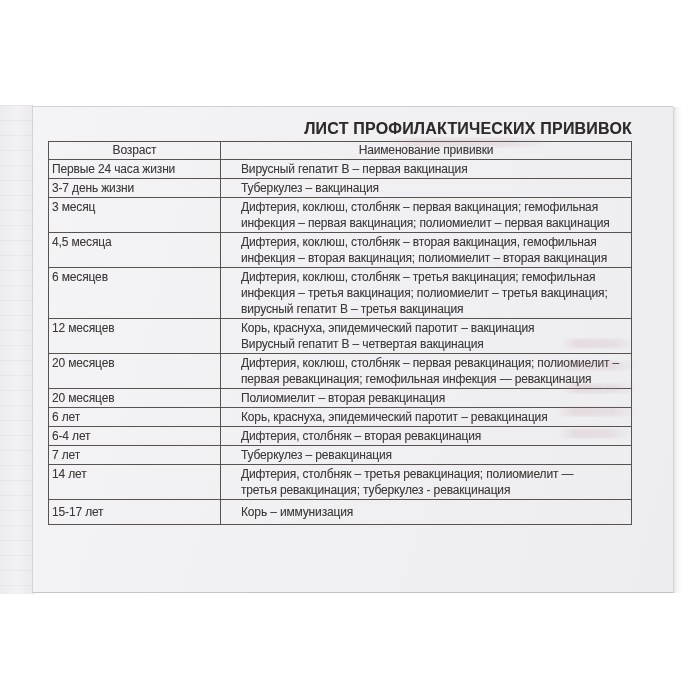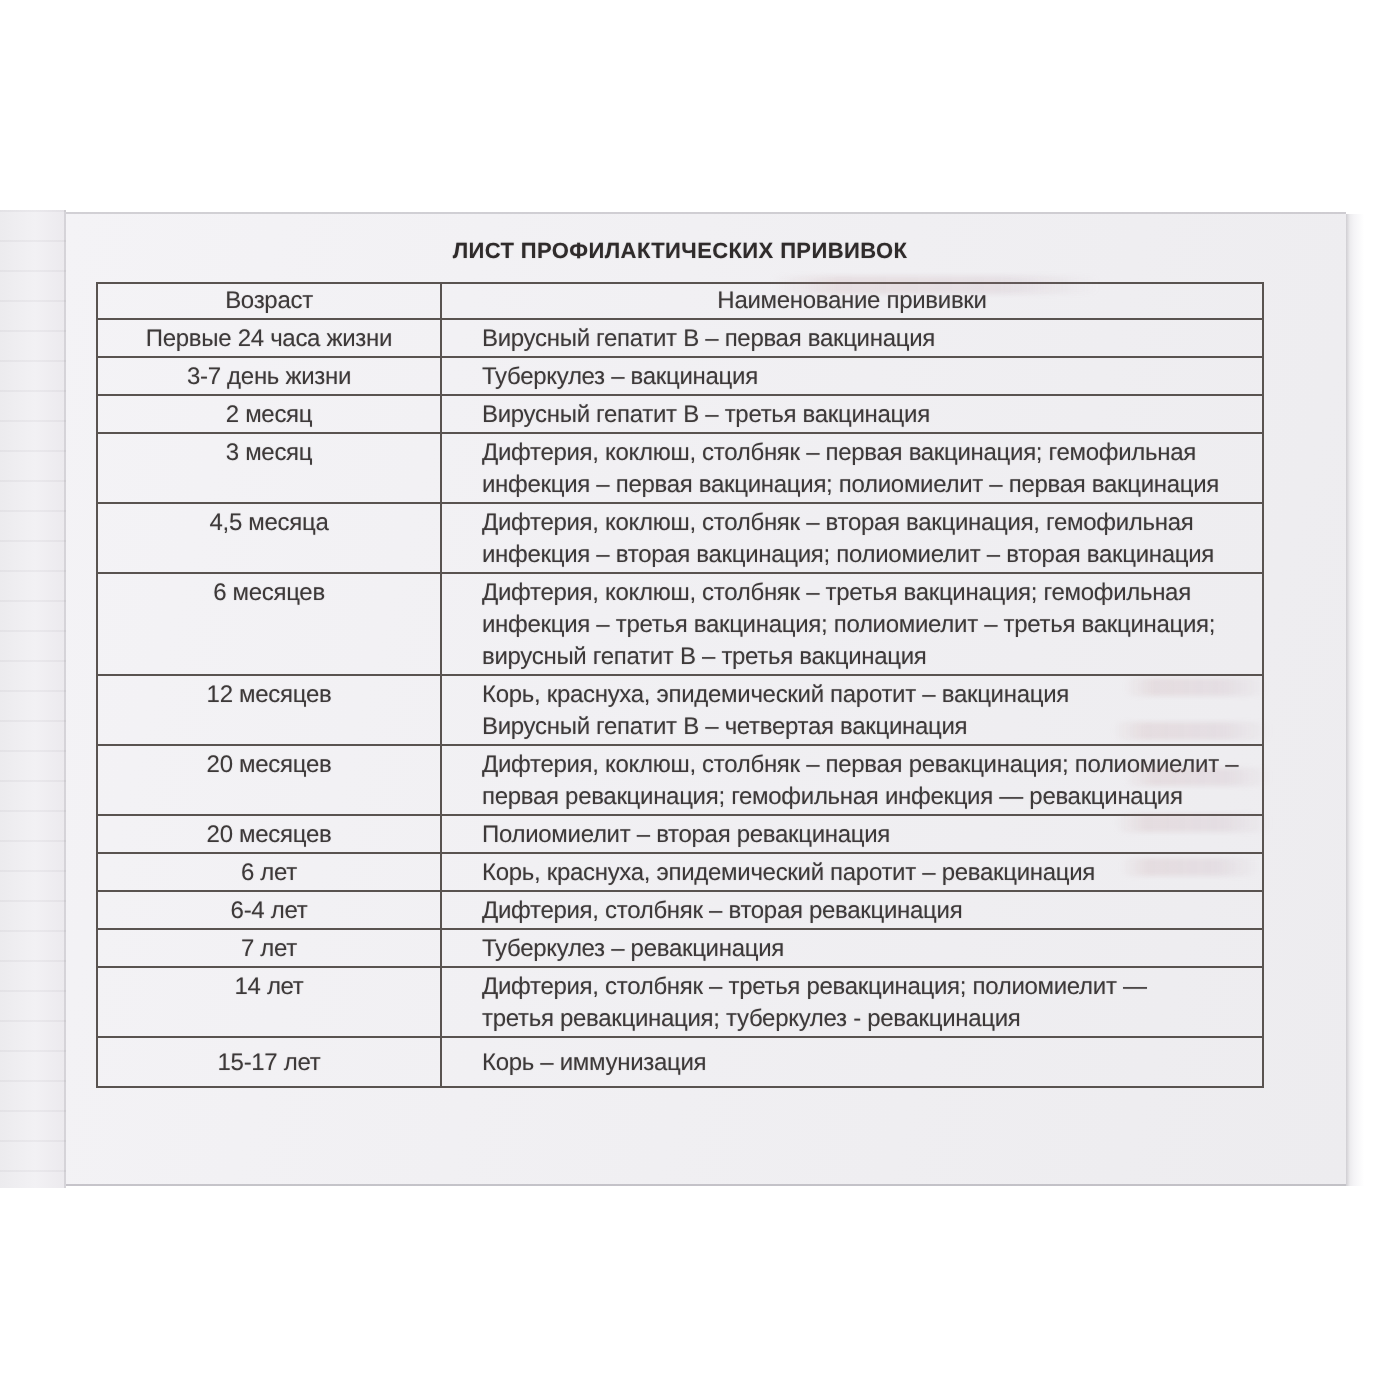--- a/index.html
+++ b/index.html
@@ -34,22 +34,22 @@
   
   .page-right-edge{
     position:absolute;left:673px;top:107px;width:9px;height:486px;
     background:linear-gradient(90deg,
       rgba(150,146,155,0.45) 0px, rgba(190,187,196,0.28) 2px,
       rgba(225,223,230,0.35) 4px, rgba(255,255,255,0) 9px);
   }
 
   .title{
     position:absolute;left:15px;top:13px;width:584px;
-    text-align:center;
-    font-size:11px;font-weight:bold;color:#2f2b2b;
+    text-align:right;
+    font-size:16px;font-weight:bold;color:#2f2b2b;
     letter-spacing:0.2px;
     text-shadow:0 0 0.6px rgba(55,50,50,0.35);
   }
 
   table.vax{
     position:absolute;left:15px;top:34px;width:584px;
     border-collapse:collapse;table-layout:fixed;
     background:transparent;
   }
   .vax col.c-age{width:172px;}
@@ -60,21 +60,21 @@
     padding:1px 3px;
     vertical-align:top;
     letter-spacing:-0.15px;
     text-shadow:0 0 0.6px rgba(60,55,55,0.30);
     overflow:hidden;
   }
   .vax th{
     font-weight:normal;text-align:center;
     line-height:13px;padding:2px 8px;
   }
-  .vax td.age{text-align:center;}
+  .vax td.age{text-align:left;}
   .vax td.vac{white-space:pre-line;padding-left:20px;}
   .vax tr:last-child td{padding-top:4px;padding-bottom:4px;}
 
   
   .smudge{
     position:absolute;height:9px;border-radius:4px;
     background:linear-gradient(90deg,rgba(186,140,142,0.00),rgba(186,140,142,0.16) 20%,rgba(172,134,150,0.14) 70%,rgba(186,140,142,0.00));
     filter:blur(1.2px);
   }
   .s1{left:385px;top:138px;width:165px;}
@@ -107,24 +107,20 @@
         </tr>
       </thead>
       <tbody>
         <tr>
           <td class="age">Первые 24 часа жизни</td>
           <td class="vac">Вирусный гепатит В – первая вакцинация</td>
         </tr>
         <tr>
           <td class="age">3-7 день жизни</td>
           <td class="vac">Туберкулез – вакцинация</td>
-        </tr>
-        <tr>
-          <td class="age">2 месяц</td>
-          <td class="vac">Вирусный гепатит В – третья вакцинация</td>
         </tr>
         <tr>
           <td class="age">3 месяц</td>
           <td class="vac">Дифтерия, коклюш, столбняк – первая вакцинация; гемофильная
 инфекция – первая вакцинация; полиомиелит  – первая вакцинация</td>
         </tr>
         <tr>
           <td class="age">4,5 месяца</td>
           <td class="vac">Дифтерия, коклюш, столбняк – вторая вакцинация, гемофильная
 инфекция – вторая вакцинация; полиомиелит  – вторая вакцинация</td>

